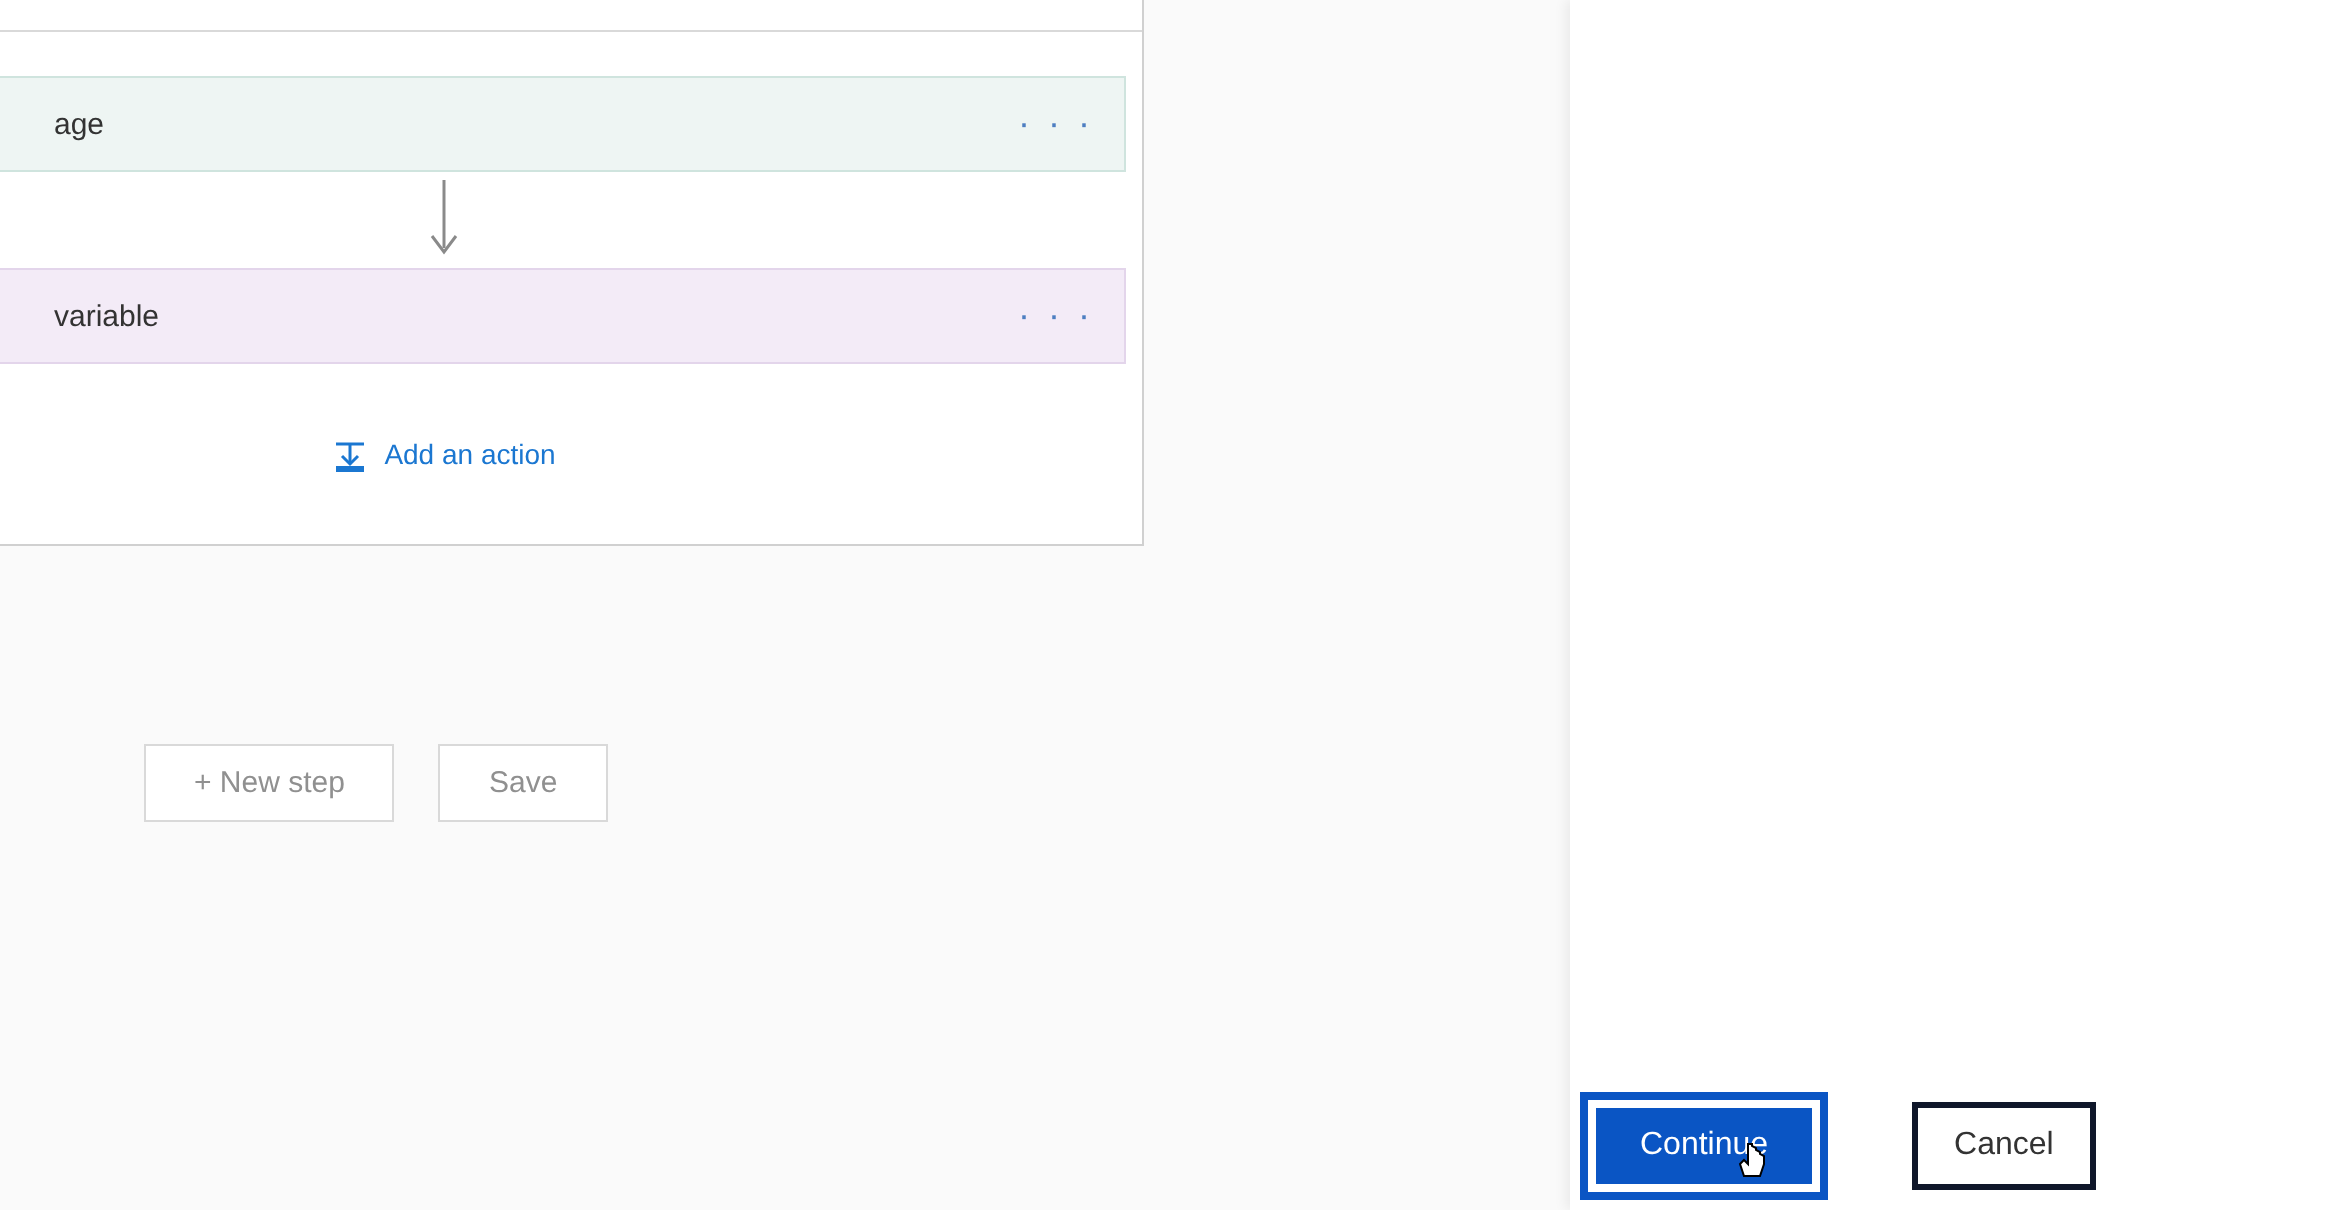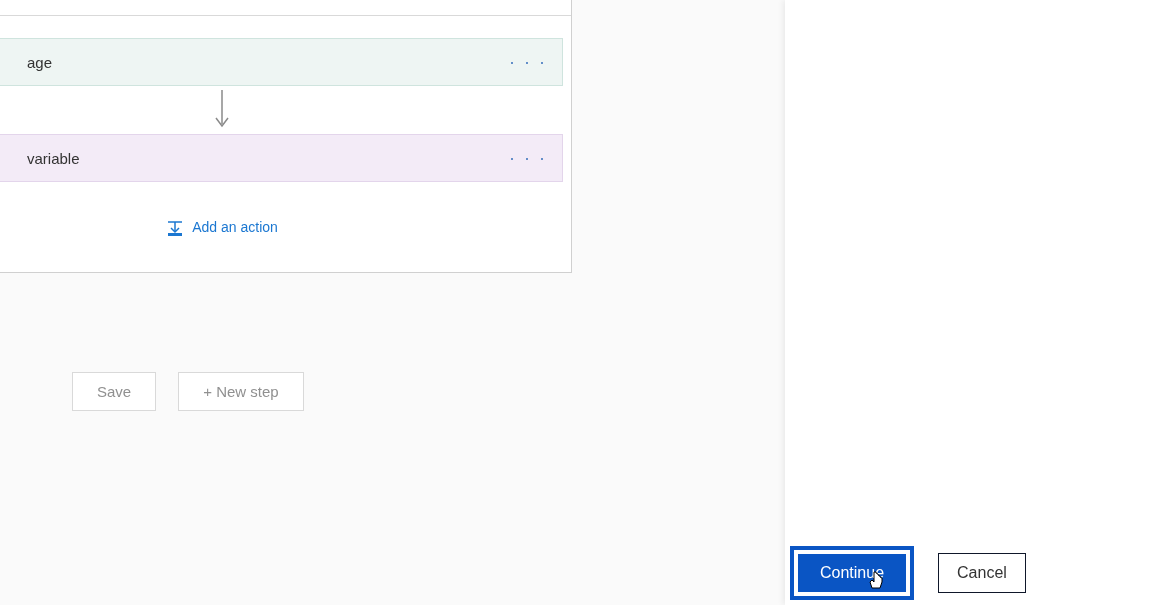--- a/index.html
+++ b/index.html
@@ -122,25 +122,26 @@
       border: none;
       font-size: 16px;
       padding: 10px 22px;
       cursor: pointer;
       font-family: inherit;
       position: relative;
     }
     .btn-secondary {
       background: #ffffff;
       color: #333333;
-      border: 1px solid #0f172a;
+      border: 3px solid #0f172a;
       font-size: 16px;
       padding: 10px 18px;
       cursor: pointer;
       font-family: inherit;
+      margin-left: 18px;
     }
     .cursor-ptr {
       position: absolute;
       left: 70px;
       top: 16px;
       pointer-events: none;
     }
   </style>
 </head>
 <body>
@@ -178,22 +179,22 @@
           <line x1="9" y1="3" x2="9" y2="12" stroke="#1b77d1" stroke-width="1.5"></line>
           <polyline points="5,9 9,13 13,9" fill="none" stroke="#1b77d1" stroke-width="1.5"></polyline>
           <rect x="2" y="14" width="14" height="3" fill="#1b77d1"></rect>
         </svg>
       </span>
       <span>Add an action</span>
     </div>
   </div>
 
   <div class="bottom-buttons">
+    <button class="btn-plain">+ New step</button>
     <button class="btn-plain">Save</button>
-    <button class="btn-plain">+ New step</button>
   </div>
 
 </div>
 
 <div class="panel">
   <div class="panel-footer">
     <div class="continue-outer">
       <button class="btn-primary">
         <span>Continue</span>
         <span class="cursor-ptr">

